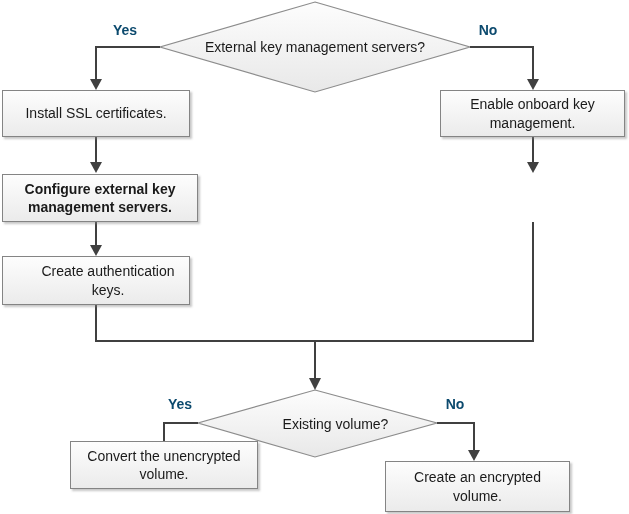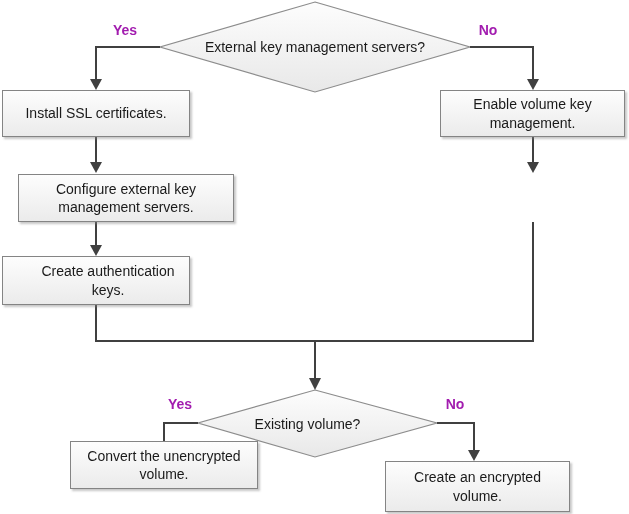--- a/index.html
+++ b/index.html
@@ -44,21 +44,21 @@
     justify-content: center;
     font-size: 14px;
     pointer-events: none;
   }
   .branch-label {
     position: absolute;
     width: 50px;
     text-align: center;
     font-size: 14px;
     font-weight: bold;
-    color: #a21caf;
+    color: #0c4a6e;
   }
   .edge {
     stroke: #404040;
     stroke-width: 2;
     fill: none;
   }
   .arrowhead {
     fill: #404040;
     stroke: none;
   }
@@ -103,29 +103,29 @@
     <polygon class="arrowhead" points="309,378 321,378 315,390"></polygon>
 
     <path class="edge" d="M198,423 H164 V450"></path>
     <polygon class="arrowhead" points="158,450 170,450 164,461"></polygon>
 
     <path class="edge" d="M437,423 H474 V450"></path>
     <polygon class="arrowhead" points="468,450 480,450 474,461"></polygon>
   </svg>
 
   <div class="diamond-label" style="left:160px; top:2px; width:310px; height:90px;">External key management servers?</div>
-  <div class="diamond-label" style="left:188px; top:390px; width:239px; height:67px;">Existing volume?</div>
+  <div class="diamond-label" style="left:216px; top:390px; width:239px; height:67px;">Existing volume?</div>
 
   <div class="branch-label" style="left:100px; top:22px;">Yes</div>
   <div class="branch-label" style="left:463px; top:22px;">No</div>
   <div class="branch-label" style="left:155px; top:396px;">Yes</div>
   <div class="branch-label" style="left:430px; top:396px;">No</div>
 
   <div class="process" style="left:2px; top:90px; width:188px; height:47px;">Install SSL certificates.</div>
-  <div class="process" style="left:18px; top:174px; width:216px; height:48px;">Configure external key management servers.</div>
+  <div class="process" style="left:2px; top:174px; width:196px; height:48px;font-weight:bold;">Configure external key management servers.</div>
   <div class="process" style="left:2px; top:256px; width:188px; height:49px;padding-left:32px;">Create authentication keys.</div>
 
-  <div class="process" style="left:440px; top:90px; width:185px; height:47px;">Enable volume key management.</div>
+  <div class="process" style="left:440px; top:90px; width:185px; height:47px;">Enable onboard key management.</div>
 
   <div class="process" style="left:70px; top:441px; width:188px; height:48px;">Convert the unencrypted volume.</div>
   <div class="process" style="left:385px; top:461px; width:185px; height:51px;">Create an encrypted volume.</div>
 
 </div>
 
 </body></html>

